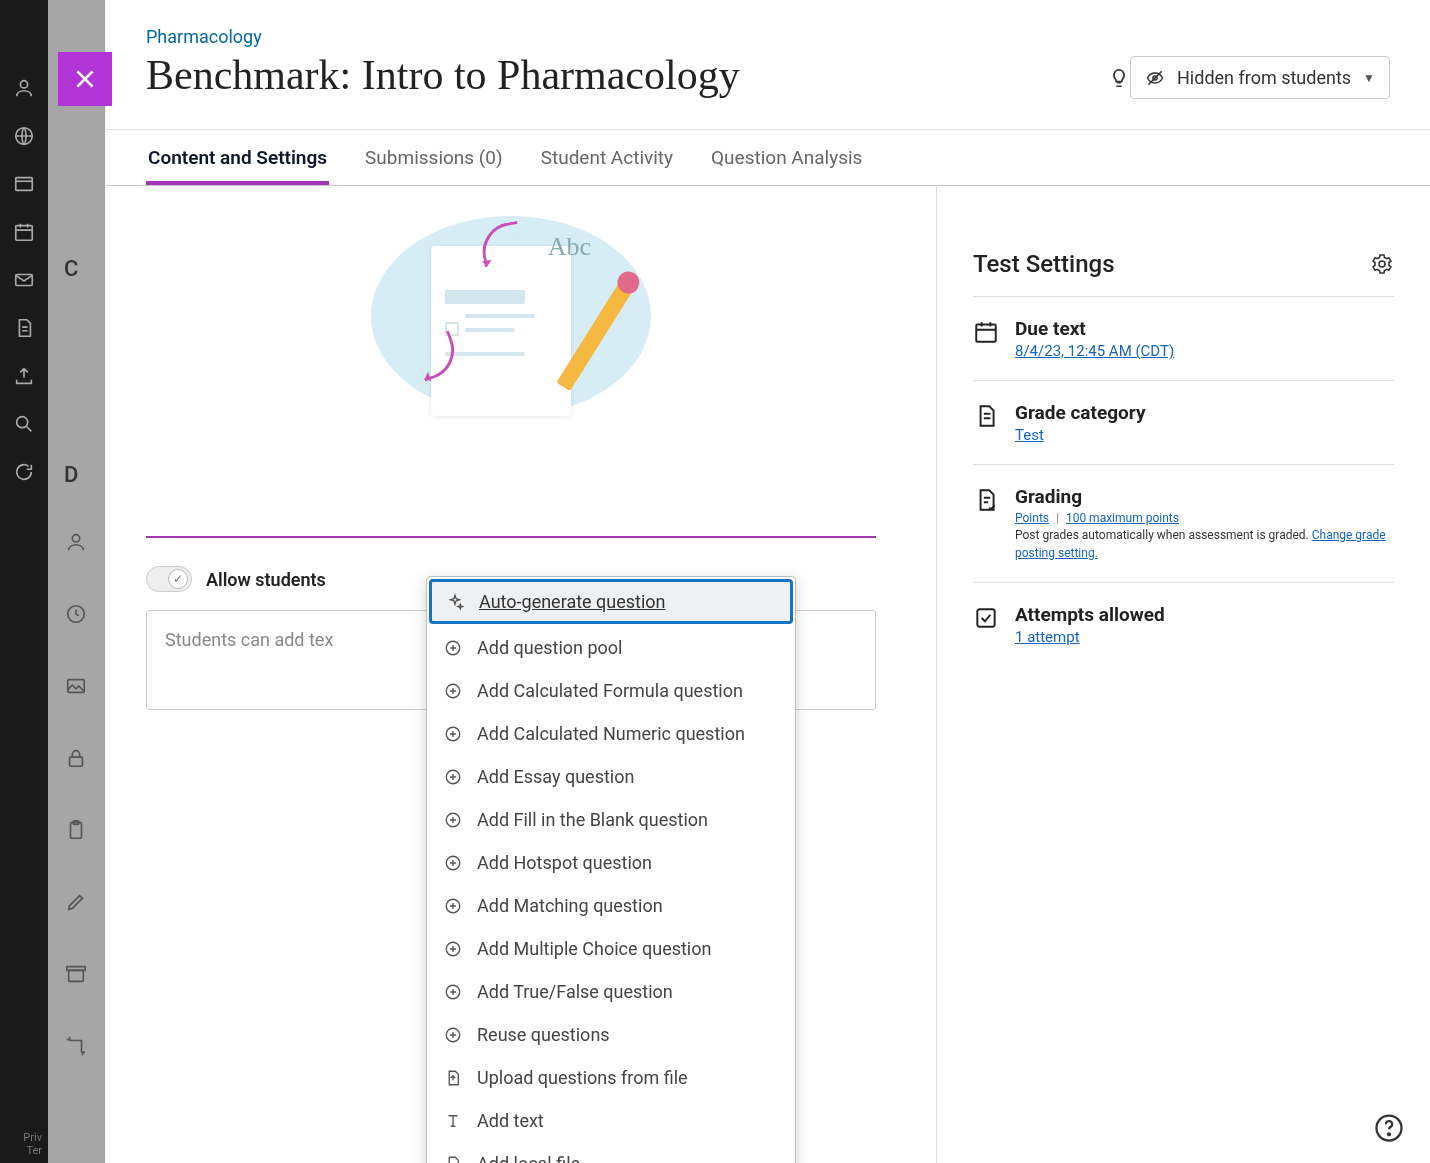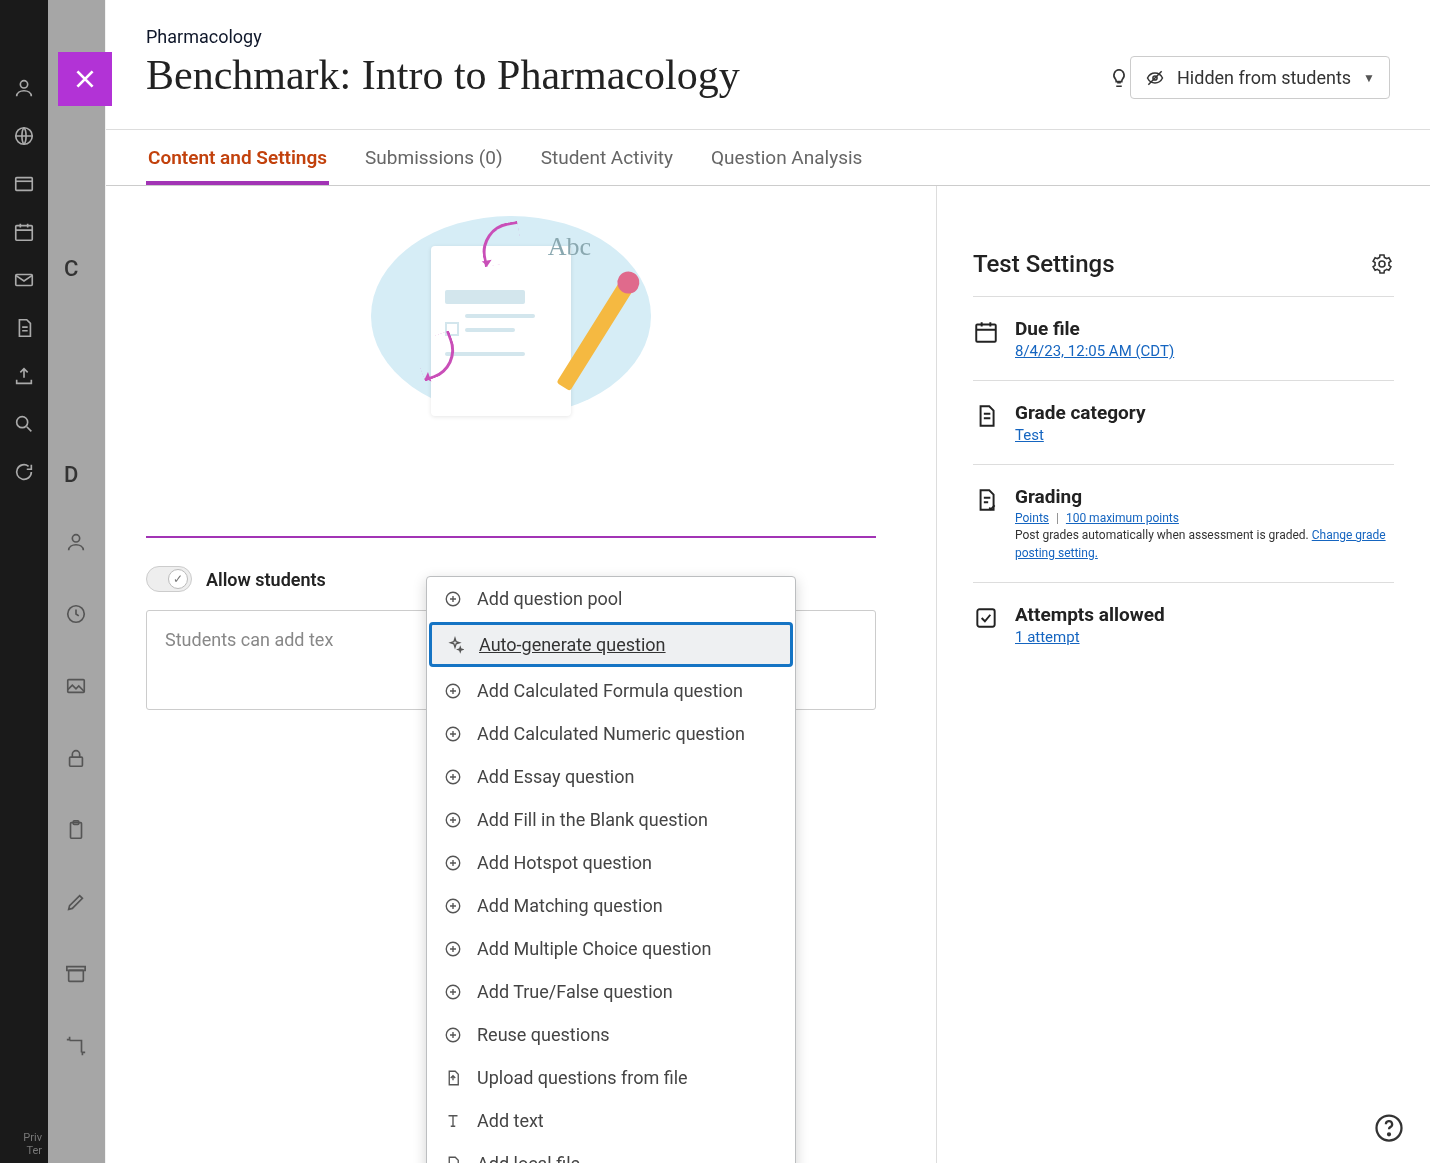--- a/index.html
+++ b/index.html
@@ -81,21 +81,21 @@
     position:relative;
   }
   .panel-header {
     padding: 26px 40px 30px 40px;
     display:flex;
     align-items:flex-start;
     border-bottom:1px solid #ddd;
   }
   .panel-header .title-block { flex:1; }
   .breadcrumb {
-    font-size:18px; color:#0f172a; margin-bottom:4px;
+    font-size:18px; color:#0369a1; margin-bottom:4px;
   }
   .page-title {
     font-family: Georgia, "Times New Roman", serif;
     font-size:42px;
     color:#222;
     font-weight:500;
   }
   .header-actions {
     display:flex; align-items:center; 
     padding-top:30px;
@@ -123,21 +123,21 @@
     height:56px;
     align-items:flex-end;
     font-size:19px;
     color:#666;
   }
   .tab {
     padding: 0 2px 16px 2px;
     cursor:pointer;
   }
   .tab.active {
-    color:#c2410c;
+    color:#0f172a;
     font-weight:600;
     border-bottom:4px solid #a234b5;
     padding-bottom:12px;
   }
   
   .panel-body {
     flex:1;
     display:flex;
     overflow:hidden;
   }
@@ -475,36 +475,36 @@
             <div class="knob">✓</div>
           </div>
           <span class="allow-label">Allow students</span>
         </div>
 
         <div class="student-textpane">
           <span>Students can add tex</span>
         </div>
 
         <div class="add-menu">
+          <div class="menu-item highlight">
+            <span class="mi-icon">
+                <svg viewBox="0 0 24 24" width="18" height="18" fill="none" stroke="#555" stroke-width="1.8">
+                  <path d="M12 3l1.5 4.5L18 9l-4.5 1.5L12 15l-1.5-4.5L6 9l4.5-1.5zM19 15l.8 2.2L22 18l-2.2.8L19 21l-.8-2.2L16 18l2.2-.8z"></path>
+                </svg>
+              </span>
+            <span class="mi-label">Auto-generate question</span>
+          </div>
           <div class="menu-item">
             <span class="mi-icon">
                 <svg viewBox="0 0 24 24" width="18" height="18" fill="none" stroke="#555" stroke-width="1.8">
                   <circle cx="12" cy="12" r="9"></circle>
                   <path d="M12 8v8M8 12h8"></path>
                 </svg>
               </span>
             <span class="mi-label">Add question pool</span>
-          </div>
-          <div class="menu-item highlight">
-            <span class="mi-icon">
-                <svg viewBox="0 0 24 24" width="18" height="18" fill="none" stroke="#555" stroke-width="1.8">
-                  <path d="M12 3l1.5 4.5L18 9l-4.5 1.5L12 15l-1.5-4.5L6 9l4.5-1.5zM19 15l.8 2.2L22 18l-2.2.8L19 21l-.8-2.2L16 18l2.2-.8z"></path>
-                </svg>
-              </span>
-            <span class="mi-label">Auto-generate question</span>
           </div>
           <div class="menu-item">
             <span class="mi-icon">
                 <svg viewBox="0 0 24 24" width="18" height="18" fill="none" stroke="#555" stroke-width="1.8">
                   <circle cx="12" cy="12" r="9"></circle>
                   <path d="M12 8v8M8 12h8"></path>
                 </svg>
               </span>
             <span class="mi-label">Add Calculated Formula question</span>
           </div>
@@ -624,22 +624,22 @@
         <hr class="settings-sep">
 
         <div class="setting-block">
           <span class="sb-icon">
             <svg viewBox="0 0 24 24" width="26" height="26" fill="none" stroke="currentColor" stroke-width="1.8">
                 <rect x="3" y="5" width="18" height="16" rx="1"></rect>
                 <path d="M3 10h18M8 3v4M16 3v4"></path>
               </svg>
           </span>
           <div class="sb-body">
-            <div class="sb-label">Due file</div>
-            <span class="link">8/4/23, 12:05 AM (CDT)</span>
+            <div class="sb-label">Due text</div>
+            <span class="link">8/4/23, 12:45 AM (CDT)</span>
           </div>
         </div>
 
         <div class="setting-block">
           <span class="sb-icon">
             <svg viewBox="0 0 24 24" width="26" height="26" fill="none" stroke="currentColor" stroke-width="1.8">
                 <path d="M7 3h8l4 4v14H7z"></path>
                 <path d="M10 10h6M10 14h6"></path>
               </svg>
           </span>

